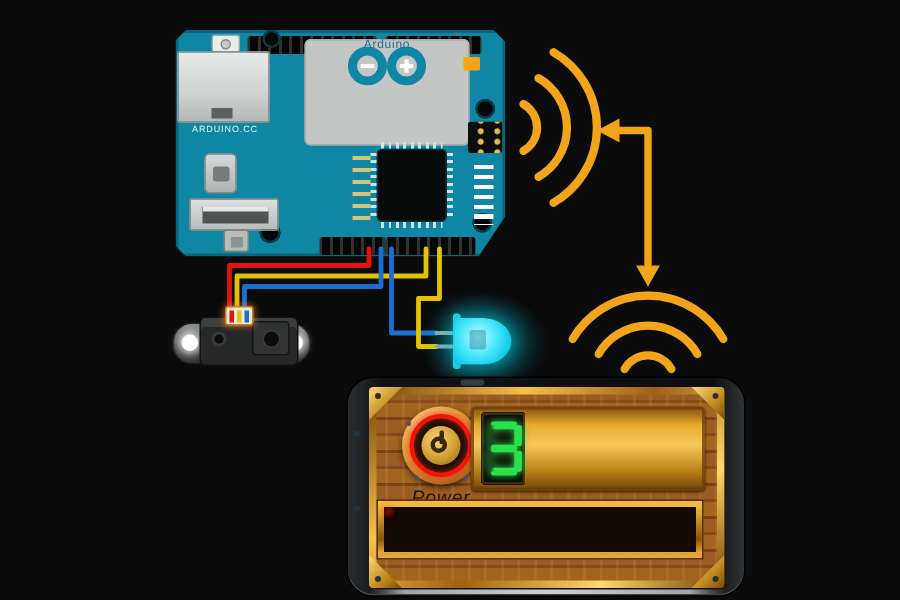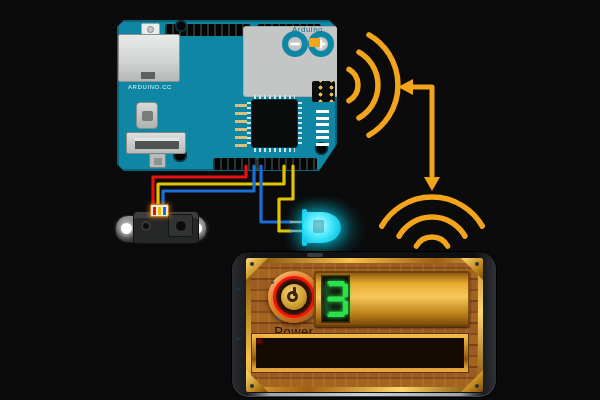--- a/index.html
+++ b/index.html
@@ -17,22 +17,22 @@
   .hdr-tr{left:140px;top:4px;width:64px;}
   .hdr-bl{left:96px;top:138px;width:44px;}
   .hdr-br{left:140px;top:138px;width:60px;}
   .hole{border-radius:50%;background:#060606;box-shadow:inset 0 0 0 1.5px #0a3c4c;}
   .btn-white{left:24px;top:3px;width:19px;height:12px;background:#e9eceb;border-radius:2px;border:1px solid #9aa;}
   .btn-white i{position:absolute;left:5px;top:2px;width:7px;height:7px;border-radius:50%;background:#c6c9c8;border:1px solid #888;}
   .eth{left:1px;top:14px;width:62px;height:48px;background:linear-gradient(180deg,#e8eae8,#cfd2d0 60%,#b4b7b5);
        border:1px solid #8b9290;border-radius:2px;}
   .eth i{position:absolute;left:22px;bottom:2px;width:14px;height:7px;background:#5c6260;}
   .print-label{left:11px;top:64px;width:70px;color:#e6f4f6;font-size:6px;letter-spacing:.6px;}
-  .shield{left:86px;top:6px;width:129px;height:71px;background:#c4c6c5;border-radius:4px;
-          box-shadow:inset 0 0 0 1px #a9acab;display:flex;flex-direction:column;align-items:center;margin-left:40px;}
+  .shield{left:86px;top:6px;width:110px;height:71px;background:#c4c6c5;border-radius:4px;
+          box-shadow:inset 0 0 0 1px #a9acab;display:flex;flex-direction:column;align-items:center;}
   .shield > *{position:static;}
   .logo-svg{margin-top:5px;}
   .brand-txt{color:#20718a;font-size:8px;line-height:8px;letter-spacing:.5px;}
   .model-box{margin-top:2px;border:2px solid #fff;border-radius:3px;padding:0 6px;
              color:#fff;font-size:13px;font-weight:bold;letter-spacing:1px;line-height:17px;}
   .tm{color:#777;font-size:5px;line-height:5px;align-self:flex-end;margin-right:6px;margin-top:-4px;}
   .musb{left:19px;top:82px;width:22px;height:27px;background:linear-gradient(180deg,#d6d9d8,#aeb2b1);
         border:1px solid #868c8a;border-radius:4px;}
   .musb i{position:absolute;left:5px;top:8px;width:11px;height:10px;background:#767c7a;border-radius:2px;}
   .usba{left:9px;top:112px;width:60px;height:22px;background:linear-gradient(180deg,#dcdfde,#b7bbb9);
@@ -92,21 +92,21 @@
          background:linear-gradient(90deg,#2a2d30,#121316 8%,#0d0e10 92%,#303336);
          box-shadow:inset 0 -1px 0 rgba(180,185,190,.3);}
   .phone-bottom-edge{left:14px;bottom:1px;width:238px;height:3px;border-radius:2px;
          background:linear-gradient(90deg,transparent,#9fa4a8 10%,#ccd0d4 50%,#9fa4a8 90%,transparent);}
   .phone-notch{left:75px;top:1px;width:16px;height:4px;background:#3a3d40;border-radius:2px;}
   .phone-dot{width:4px;height:4px;border-radius:50%;background:#1d3346;}
   .screen{left:246px;top:258px;width:237px;height:134px;overflow:hidden;border-radius:3px;
           background:
             repeating-linear-gradient(90deg,rgba(255,200,110,.10) 0 2px,transparent 2px 11px),
             repeating-linear-gradient(180deg,#9a5c22 0 9px,#854c1a 9px 11px,#a2641f 11px 20px,#7a4315 20px 22px);}
-  .screen > *{position:absolute;}
+  .screen > *{position:absolute;font-style:italic;}
   .gold-frame{left:0;top:0;width:237px;height:134px;border:5px solid;
               border-image:linear-gradient(135deg,#7a4a08,#f7c14a 28%,#a06010 52%,#ffd76a 78%,#7a4a08) 1;
               pointer-events:none;}
   .bracket{width:22px;height:22px;background:linear-gradient(135deg,#ffda74,#c08a1e 60%,#7a4a08);}
   .bracket i{position:absolute;width:4px;height:4px;border-radius:50%;background:#2c3036;}
   .br-tl{left:0;top:0;clip-path:polygon(0 0,100% 0,0 100%);}
   .br-tr{right:0;top:0;clip-path:polygon(0 0,100% 0,100% 100%);}
   .br-bl{left:0;bottom:0;clip-path:polygon(0 0,0 100%,100% 100%);}
   .br-br{right:0;bottom:0;clip-path:polygon(100% 0,100% 100%,0 100%);}
 

